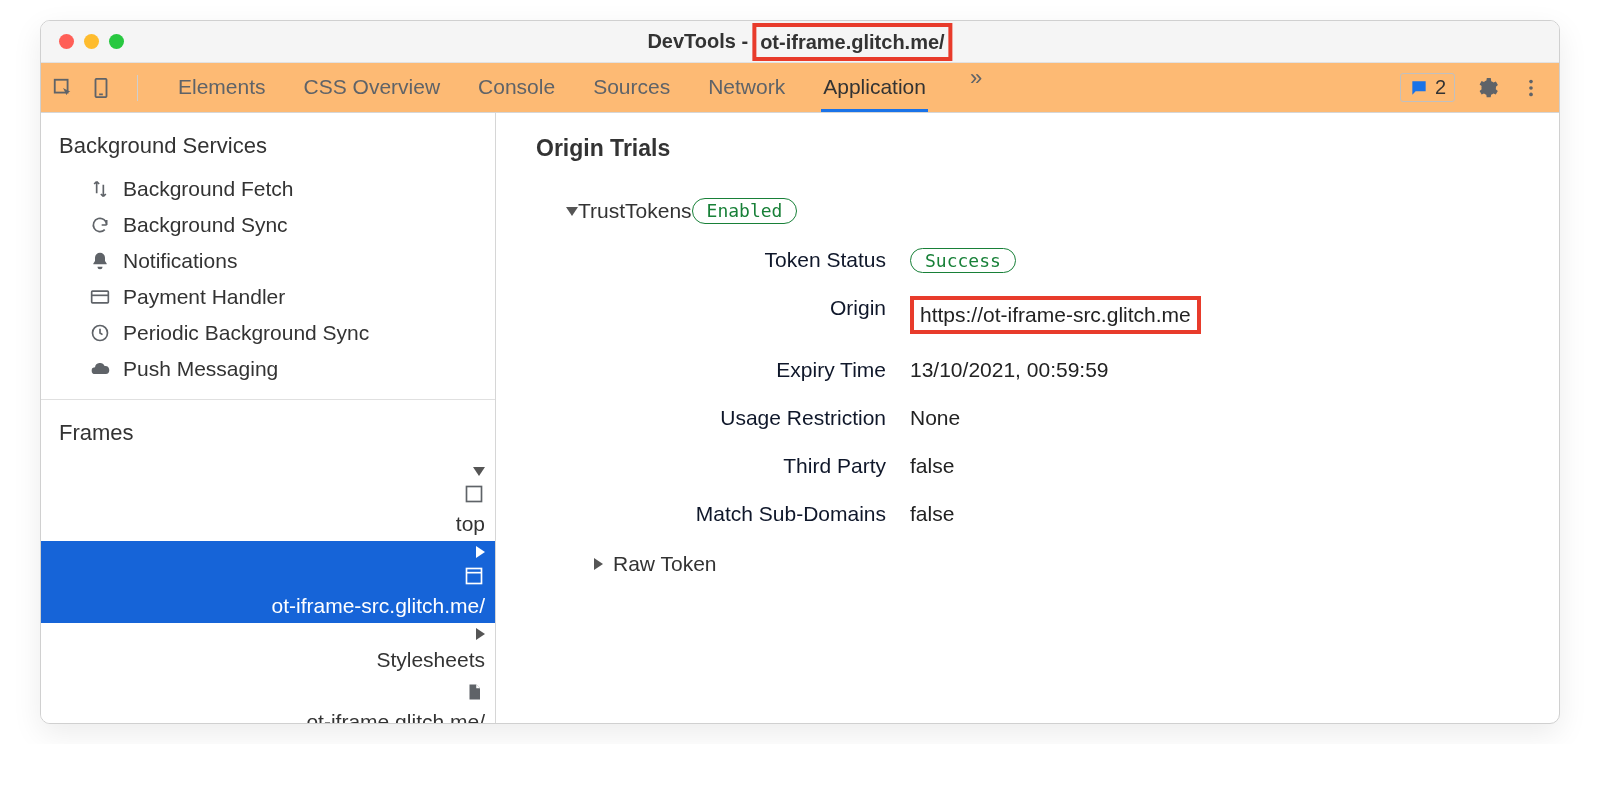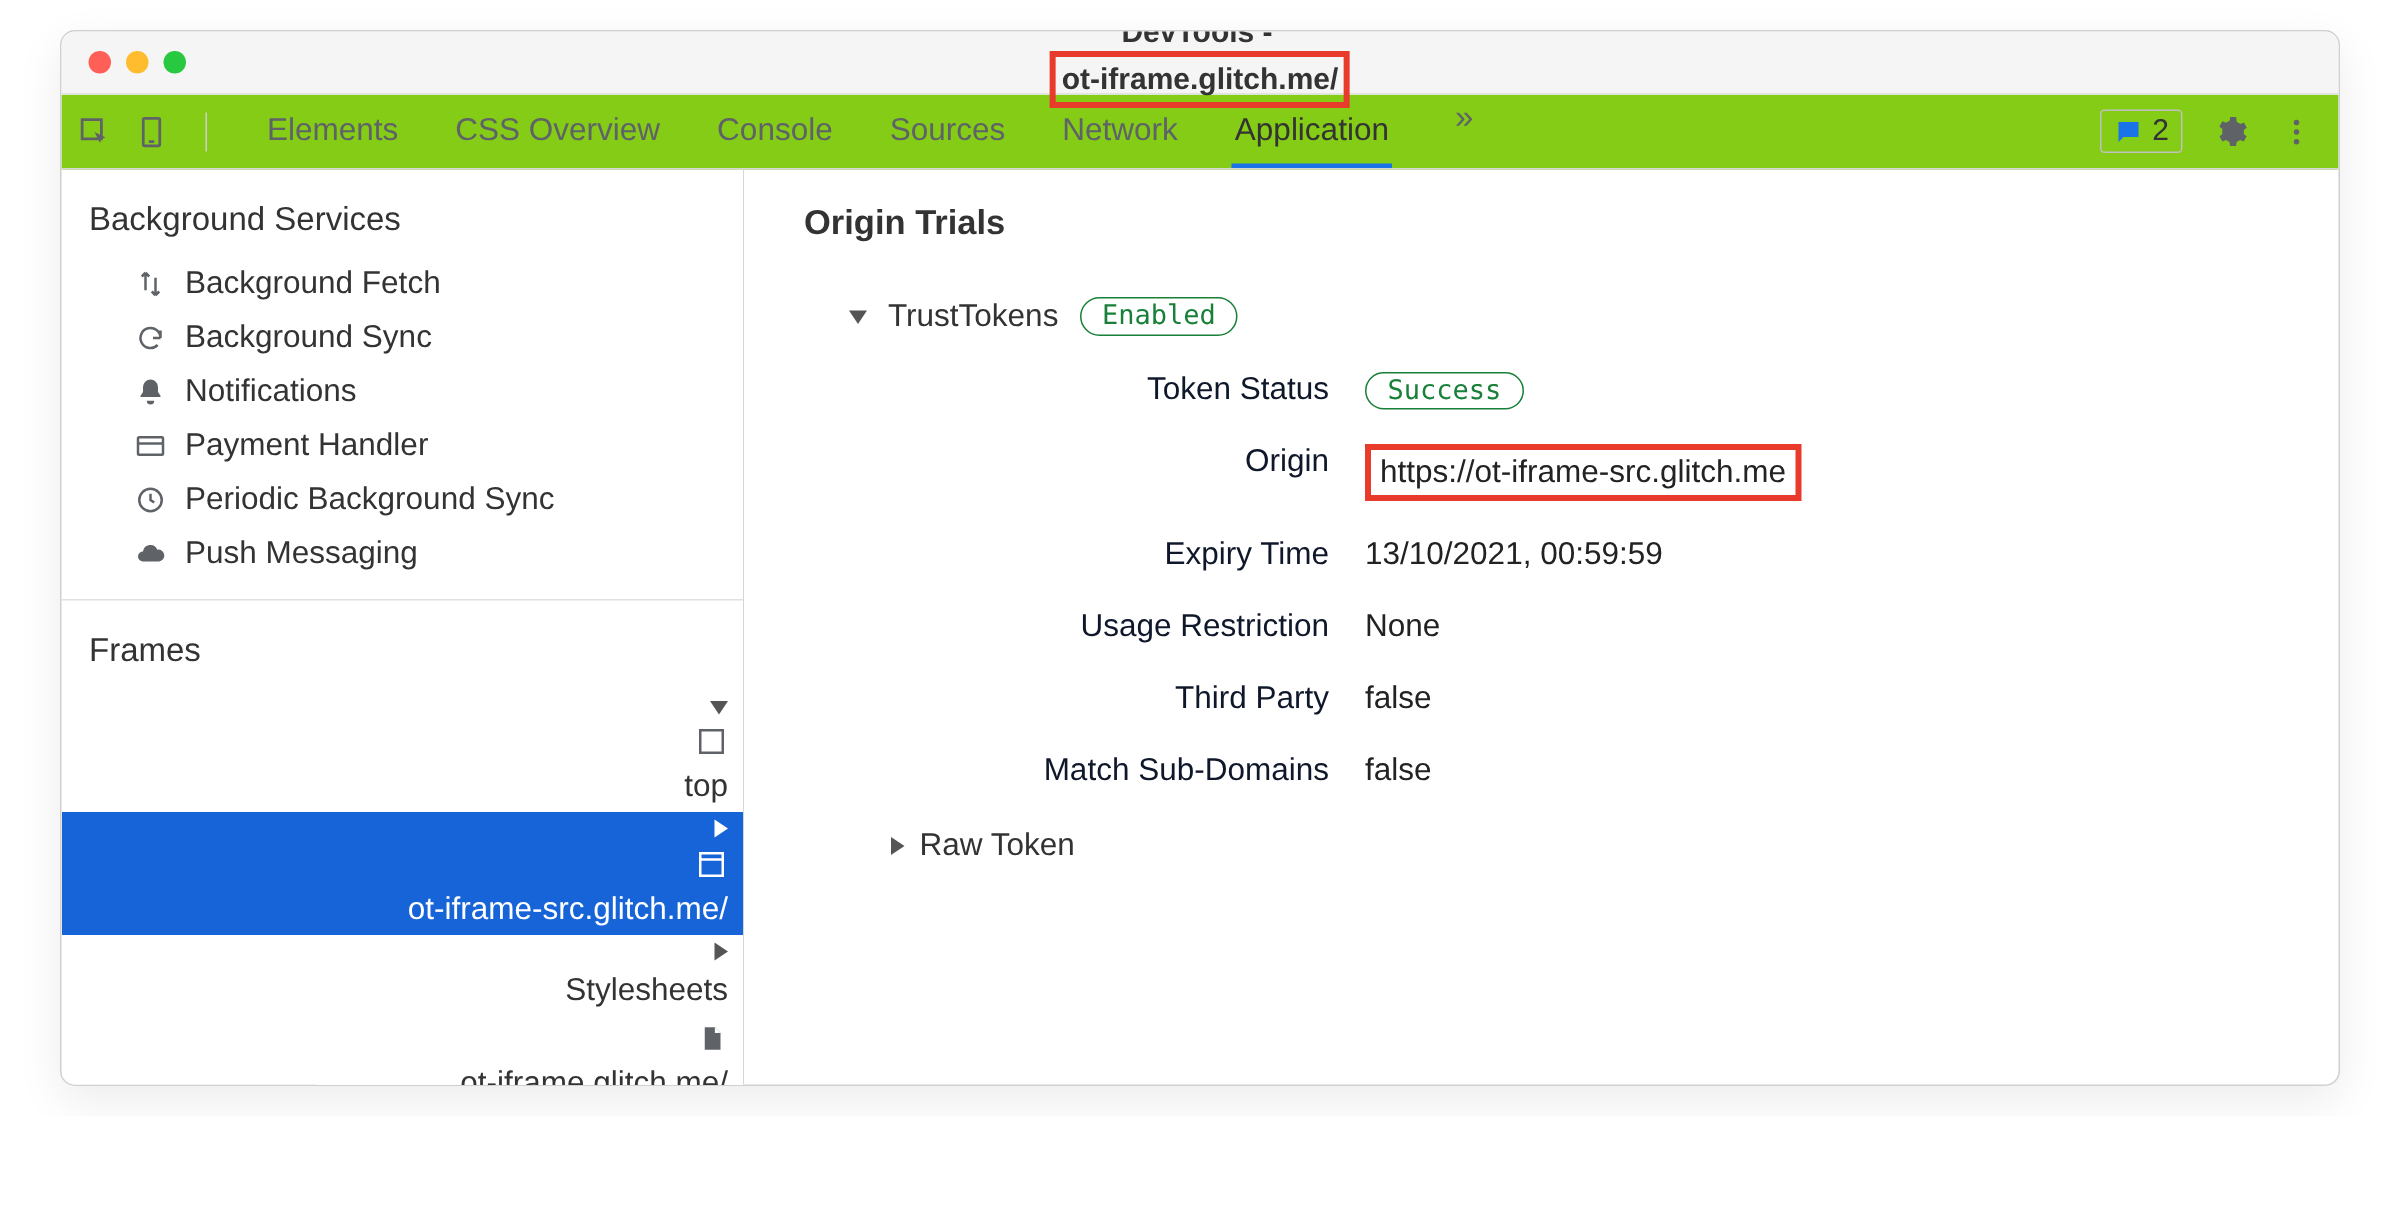--- a/index.html
+++ b/index.html
@@ -37,31 +37,30 @@
   .light.green { background: #28c840; }
   .title-center {
     position: absolute;
     left: 50%;
     transform: translateX(-50%);
     display: flex;
     align-items: center;
     font-size: 20px;
     color: #333;
     font-weight: 600;
-    flex-direction: column;
   }
   .title-prefix { padding-right: 4px; }
   .title-url {
     border: 4px solid #e83b2b;
     padding: 0 4px;
     line-height: 30px;
   }
   .toolbar {
     height: 50px;
-    background: #84cc16;
+    background: #fdba74;
     border-bottom: 1px solid #d6d6d6;
     display: flex;
     align-items: center;
     padding: 0 10px;
   }
   .toolbar-left {
     display: flex;
     align-items: center;
     gap: 14px;
   }
@@ -175,21 +174,21 @@
     font-size: 21px;
     color: #333;
     overflow-y:auto;
   }
   .main-title {
     font-weight: 700;
     font-size: 23px;
     margin-bottom: 36px;
   }
   .trial-row {
-    display: flex; align-items: center; gap: 14px;
+    display: flex; align-items: center; 
     margin: 0 0 24px 30px;
   }
   .trial-name { font-size: 21px; }
   .pill {
     border: 1.5px solid #188038;
     color: #188038;
     border-radius: 14px;
     font-family: ui-monospace, Menlo, monospace;
     font-size: 18px;
     padding: 1px 14px;

